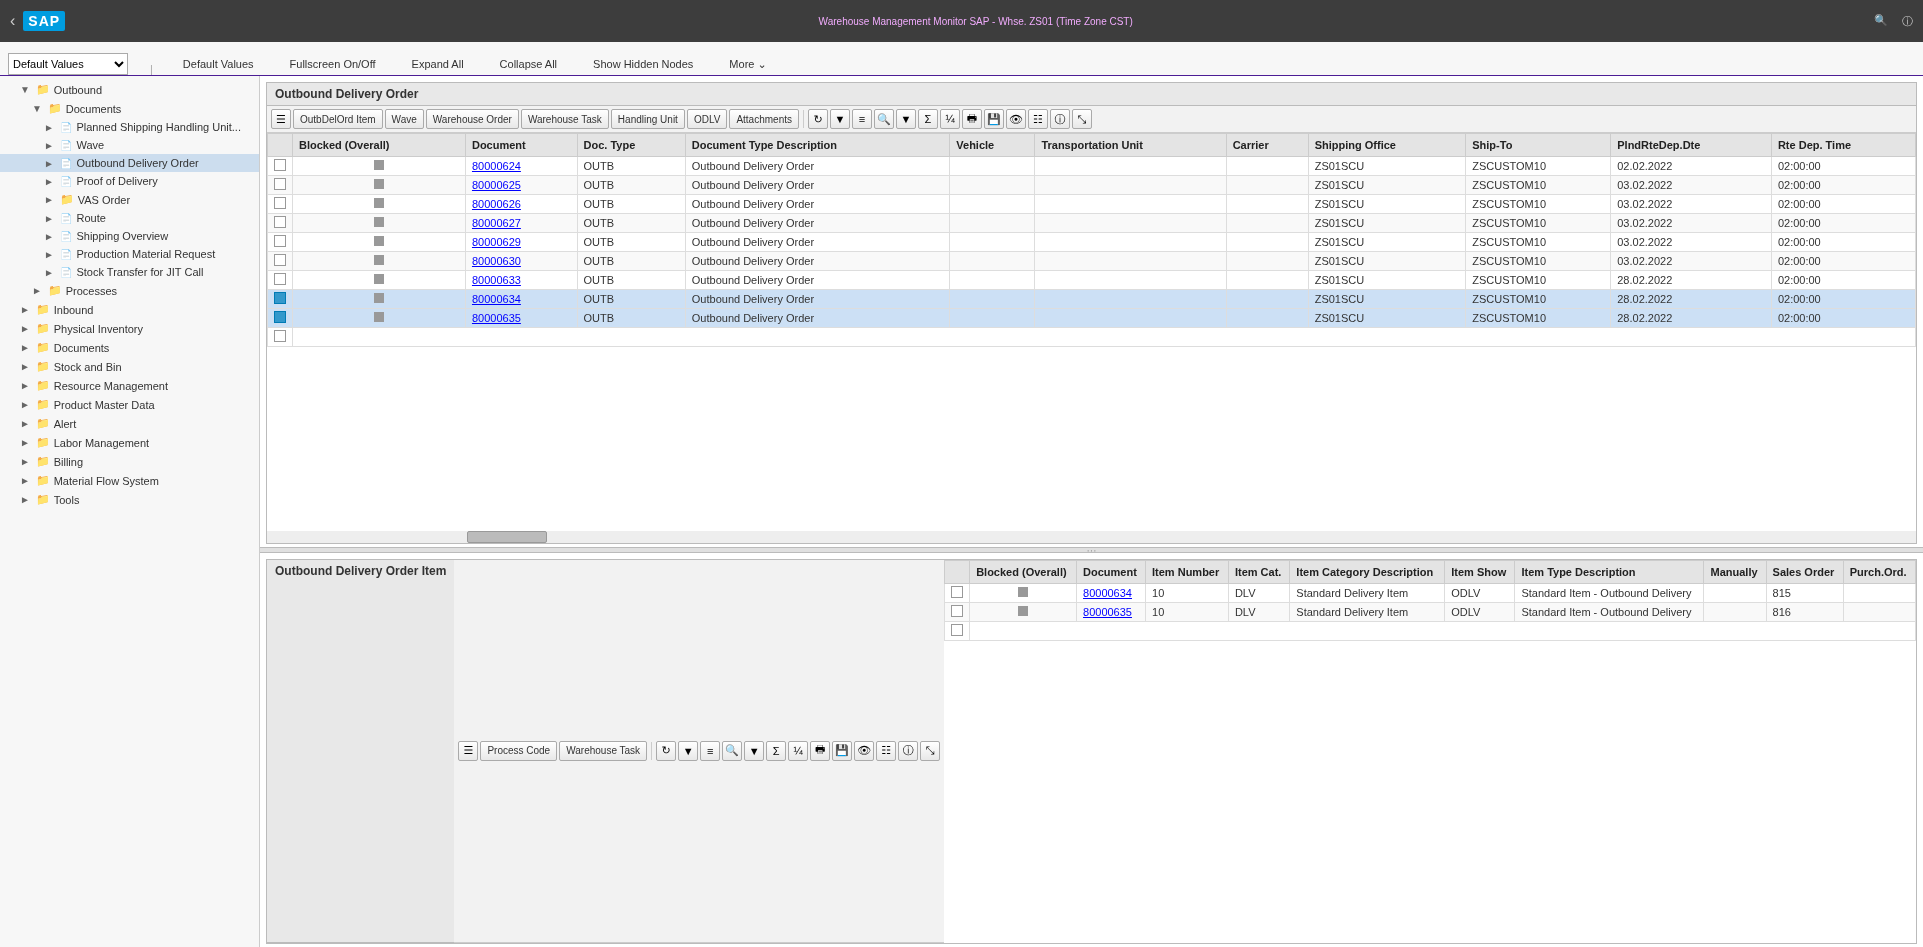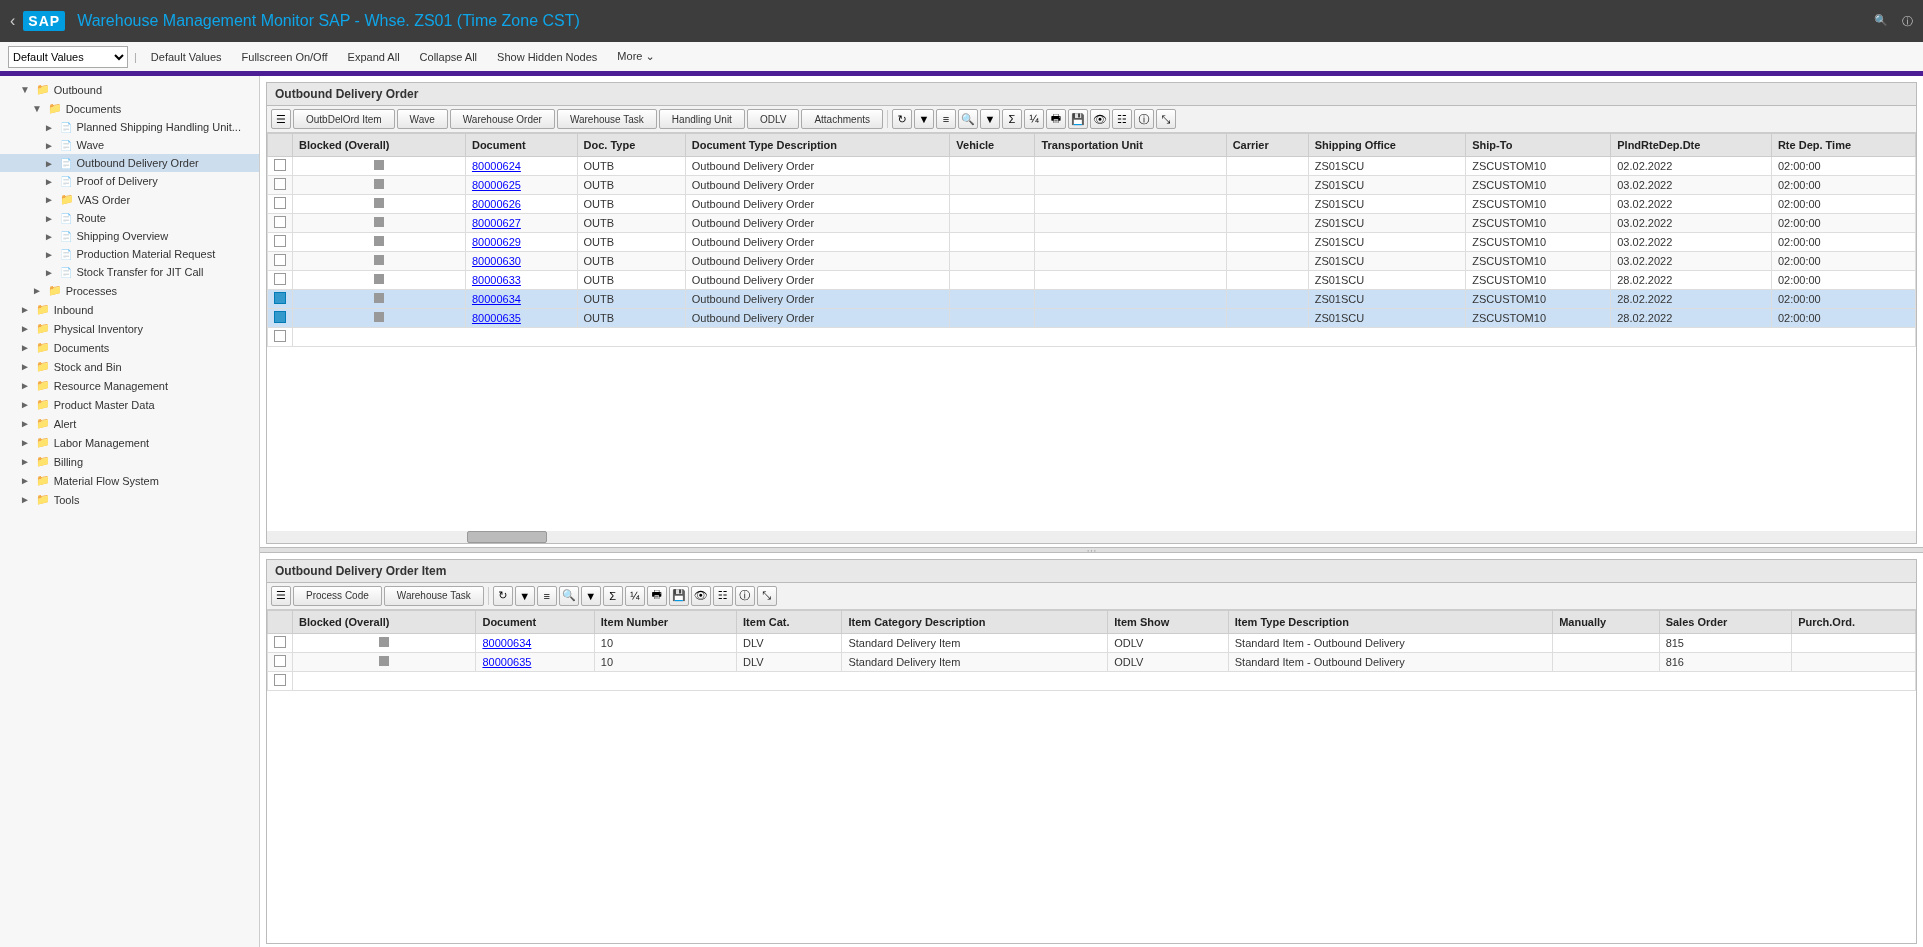--- a/index.html
+++ b/index.html
@@ -24,40 +24,41 @@
       background: #009de0;
       color: #fff;
       font-weight: bold;
       font-size: 14px;
       padding: 2px 5px;
       margin-right: 12px;
       border-radius: 2px;
       letter-spacing: 1px;
     }
     .top-bar-title {
-      color: #0ea5e9;
-      font-size: 16px;
+      color: #f0abfc;
+      font-size: 10px;
       flex: 1;
+      text-align: center;
     }
     .top-bar-icons {
       display: flex;
       gap: 14px;
       font-size: 16px;
       color: #ccc;
     }
 
     
     .toolbar {
       background: #f7f7f7;
-      border-bottom: 5px solid #4c1d95;
+      border-bottom: 1px solid #4c1d95;
       height: 34px;
       display: flex;
-      align-items: center;
+      align-items: flex-end;
       padding: 0 8px;
-      gap: 4px;
+      gap: 20px;
     }
     .toolbar-select {
       height: 22px;
       border: 1px solid #aaa;
       background: #fff;
       width: 120px;
       font-size: 11px;
     }
     .toolbar-btn {
       height: 22px;
@@ -128,21 +129,21 @@
       background: #f2f2f2;
       border-bottom: 1px solid #ccc;
       padding: 3px 4px;
       display: flex;
       align-items: center;
       gap: 2px;
       flex-wrap: wrap;
     }
     .sec-btn {
       height: 20px;
-      padding: 0 12px;
+      padding: 0 6px;
       border: 1px solid #aaa;
       background: linear-gradient(to bottom, #fff, #e8e8e8);
       cursor: pointer;
       font-size: 10px;
       color: #333;
       border-radius: 2px;
     }
     .icon-btn {
       height: 20px;
       width: 20px;
@@ -612,21 +613,21 @@
       </div>
       <div class="horiz-scroll-track">
         <div class="horiz-scroll-thumb"></div>
       </div>
     </div>
 
     <div class="splitter">
       <div style="text-align:center;color:#999;font-size:10px;line-height:6px;">⋯</div>
     </div>
 
-    <div class="section" style="flex:1;display:flex;flex-direction:column;">
+    <div class="section" style="flex:1;display:flex;">
       <div class="section-title">Outbound Delivery Order Item</div>
       <div class="section-toolbar">
         <span class="icon-btn" title="Settings">☰</span>
         <button class="sec-btn">Process Code</button>
         <button class="sec-btn">Warehouse Task</button>
         <span class="sep"></span>
         <span class="icon-btn">↻</span>
         <span class="icon-btn">▼</span>
         <span class="icon-btn">≡</span>
         <span class="icon-btn">🔍</span>

